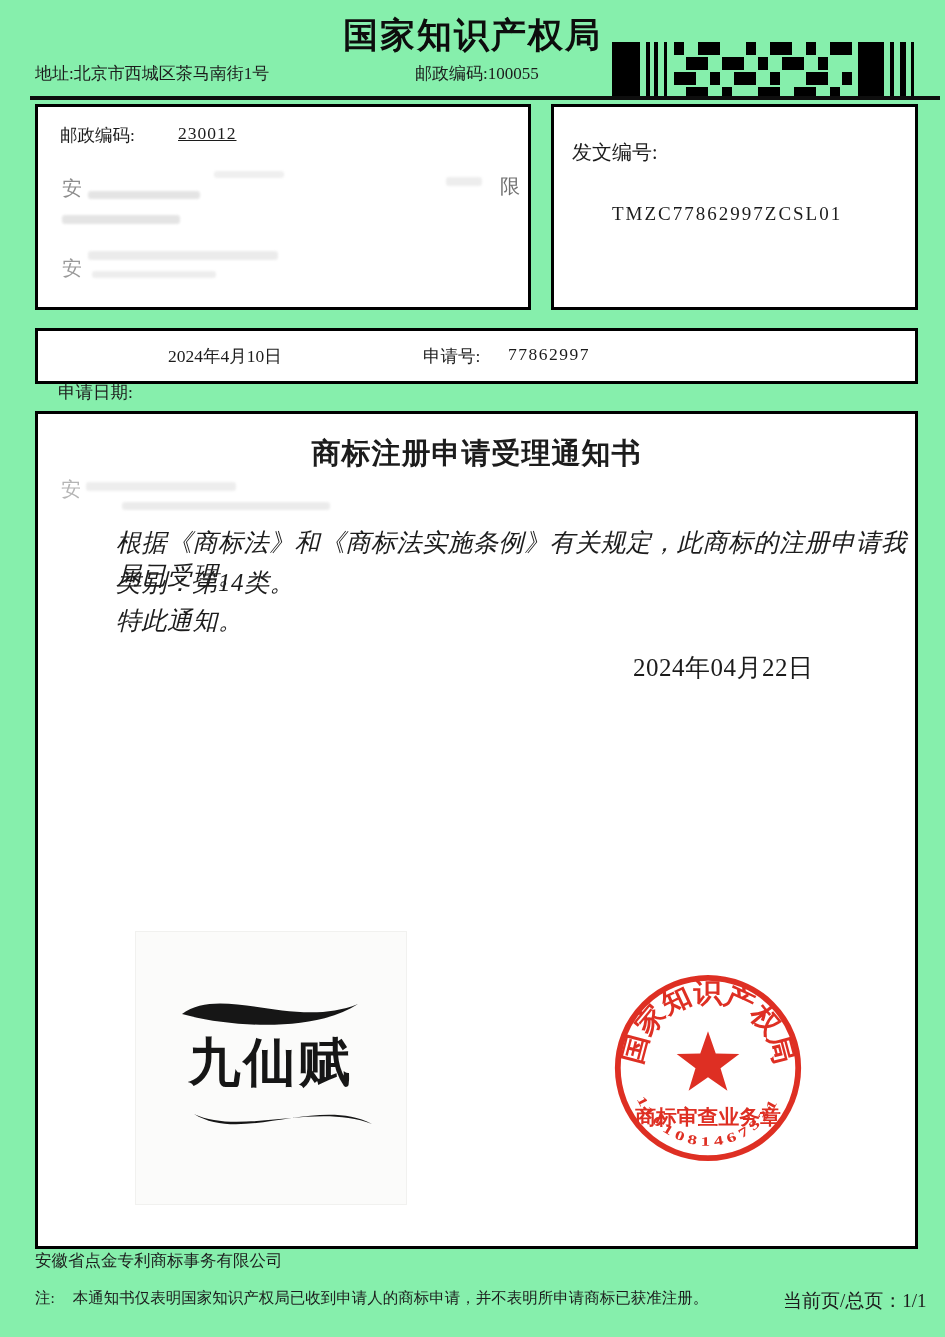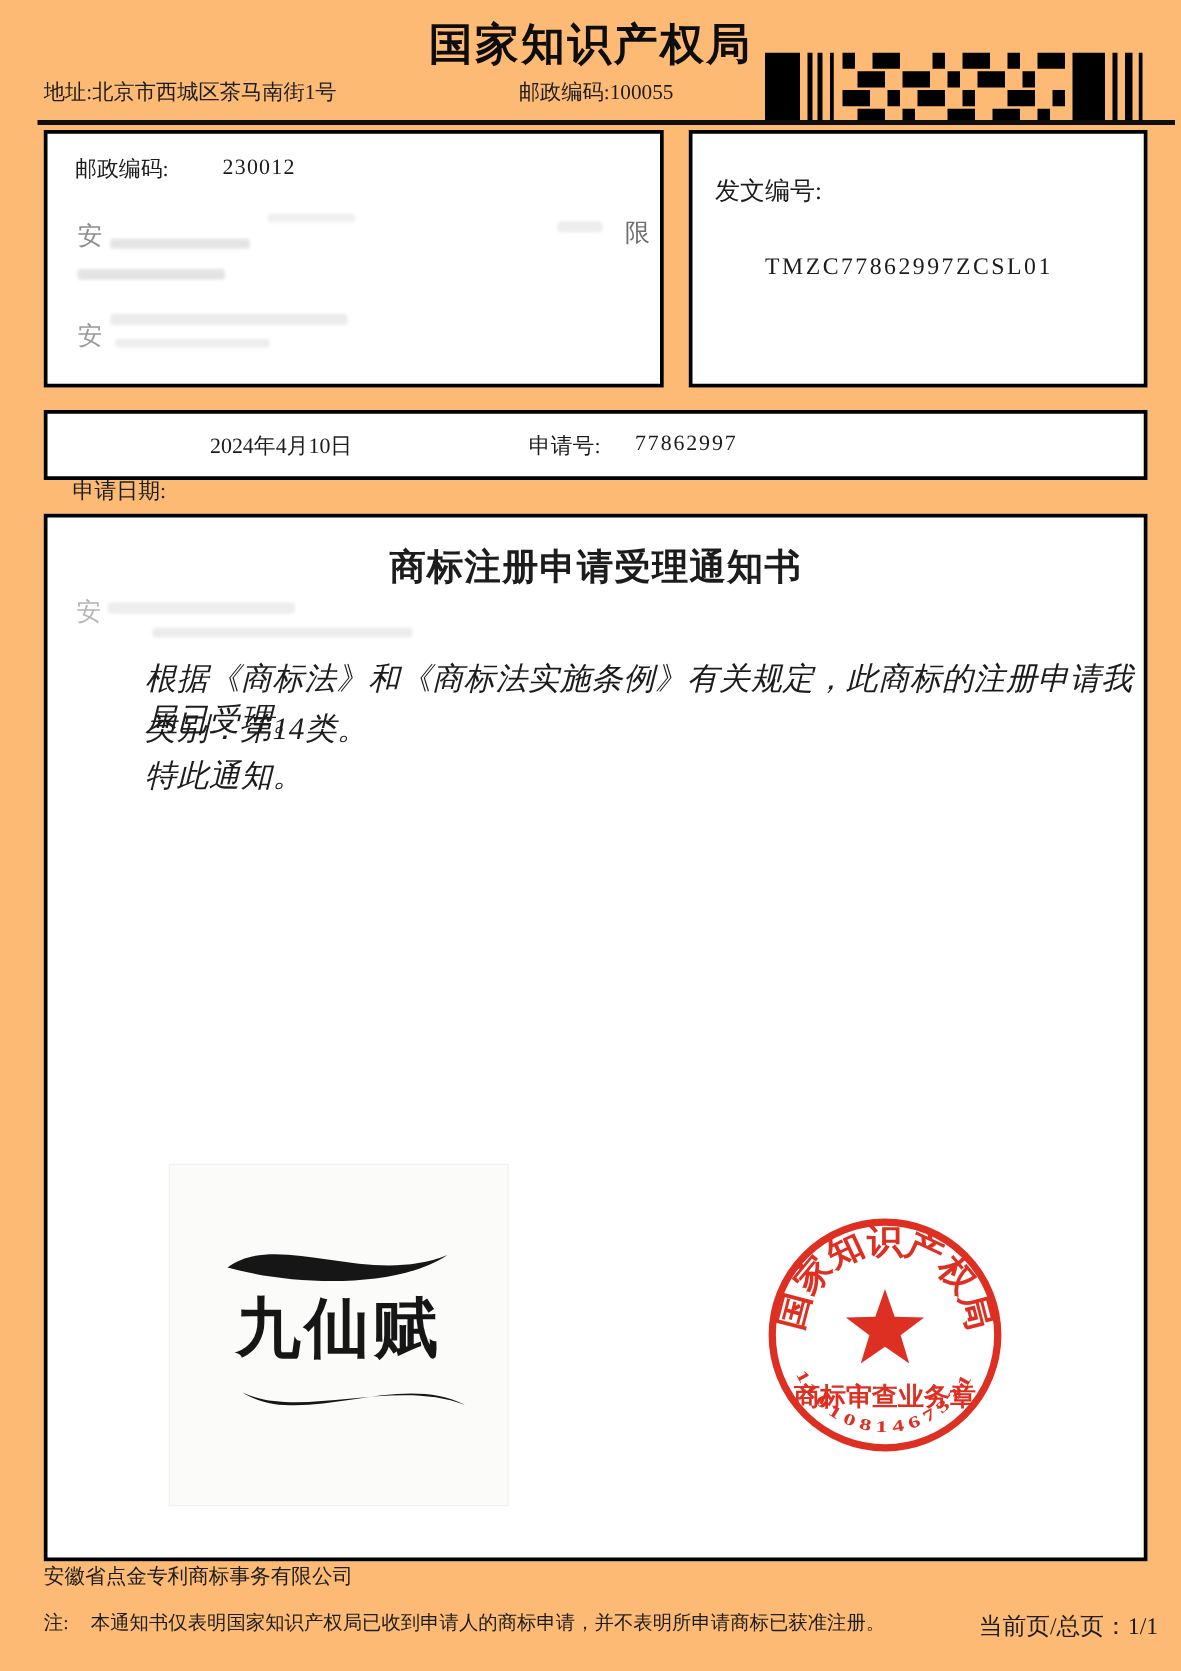--- a/index.html
+++ b/index.html
@@ -1,18 +1,18 @@
 <!DOCTYPE html>
 <html><head>
 <meta charset="utf-8">
 <style>
   html,body{margin:0;padding:0;background:#888;}
   .page{
     position:relative;width:945px;height:1337px;margin:0 auto;
-    background:#fdba74;color:#1c1c1c;
+    background:#86efac;color:#1c1c1c;
     font-family:"Liberation Serif","DejaVu Serif",serif;
     overflow:hidden;
   }
   .abs{position:absolute;}
   .box{position:absolute;border:3px solid #000;background:#fff;}
   .smudge{position:absolute;background:#a9a9a9;opacity:.30;filter:blur(1.2px);border-radius:3px;}
   .faint-char{position:absolute;color:#8d8d8d;font-size:20px;}
   .faint-char.lighter{color:#b5b5b5;}
   .hdr-title{left:0;right:0;top:12px;text-align:center;font-size:35px;font-weight:700;letter-spacing:2px;color:#0d0d0d;}
   .hdr-line{font-size:17px;top:62px;}
@@ -70,21 +70,21 @@
       <rect x="278" y="0" width="4" height="57"></rect>
         <rect x="288" y="0" width="6" height="57"></rect>
         <rect x="299" y="0" width="3" height="57"></rect>
     </g>
   </svg>
 
   <div class="abs rule"></div>
 
   <div class="box" style="left:35px;top:104px;width:490px;height:200px;">
     <span class="abs lbl" style="left:22px;top:16px;">邮政编码:</span>
-    <span class="abs lbl" style="left:140px;top:16px;letter-spacing:1px;">230012</span>
+    <span class="abs lbl" style="left:140px;top:16px;letter-spacing:1px;text-decoration:underline;">230012</span>
 
     <span class="faint-char" style="left:24px;top:68px;">安</span>
     <div class="smudge" style="left:50px;top:84px;width:112px;height:8px;"></div>
     <div class="smudge" style="left:176px;top:64px;width:70px;height:7px;opacity:.18;"></div>
     <div class="smudge" style="left:408px;top:70px;width:36px;height:9px;opacity:.2;"></div>
     <span class="faint-char" style="left:462px;top:66px;color:#6f6f6f;">限</span>
 
     <div class="smudge" style="left:24px;top:108px;width:118px;height:9px;"></div>
 
     <span class="faint-char" style="left:24px;top:148px;color:#9a9a9a;">安</span>
@@ -134,20 +134,21 @@
       </text>
       <polygon points="100,62 108,85 132.3,85.5 112.9,100.2 120,123.5 100,109.6 80,123.5 87.1,100.2 67.7,85.5 92,85" fill="#dd2418"></polygon>
       <text x="100" y="158" font-size="21" font-weight="700" text-anchor="middle" textLength="150" lengthAdjust="spacingAndGlyphs" fill="#dd2418">商标审查业务章</text>
       <path id="sealBotArc" d="M 24.8,127.4 A 80,80 0 0 0 175.2,127.4" fill="none"></path>
       <text font-size="13.5" font-weight="700" letter-spacing="3" fill="#dd2418">
         <textPath href="#sealBotArc" startOffset="50%" text-anchor="middle" textLength="186" lengthAdjust="spacingAndGlyphs">1101081467331</textPath>
       </text>
     </svg>
   </div>
 
+  <div class="seal-date">2024年04月22日</div>
 
   <div class="abs footer-agency">安徽省点金专利商标事务有限公司</div>
 
   <div class="abs footer-note">
     <span>注:</span>
     <span style="margin-left:14px;">本通知书仅表明国家知识产权局已收到申请人的商标申请，并不表明所申请商标已获准注册。</span>
   </div>
 
   <div class="abs footer-page">
     <span>当前页/总页：</span><span>1/1</span>

